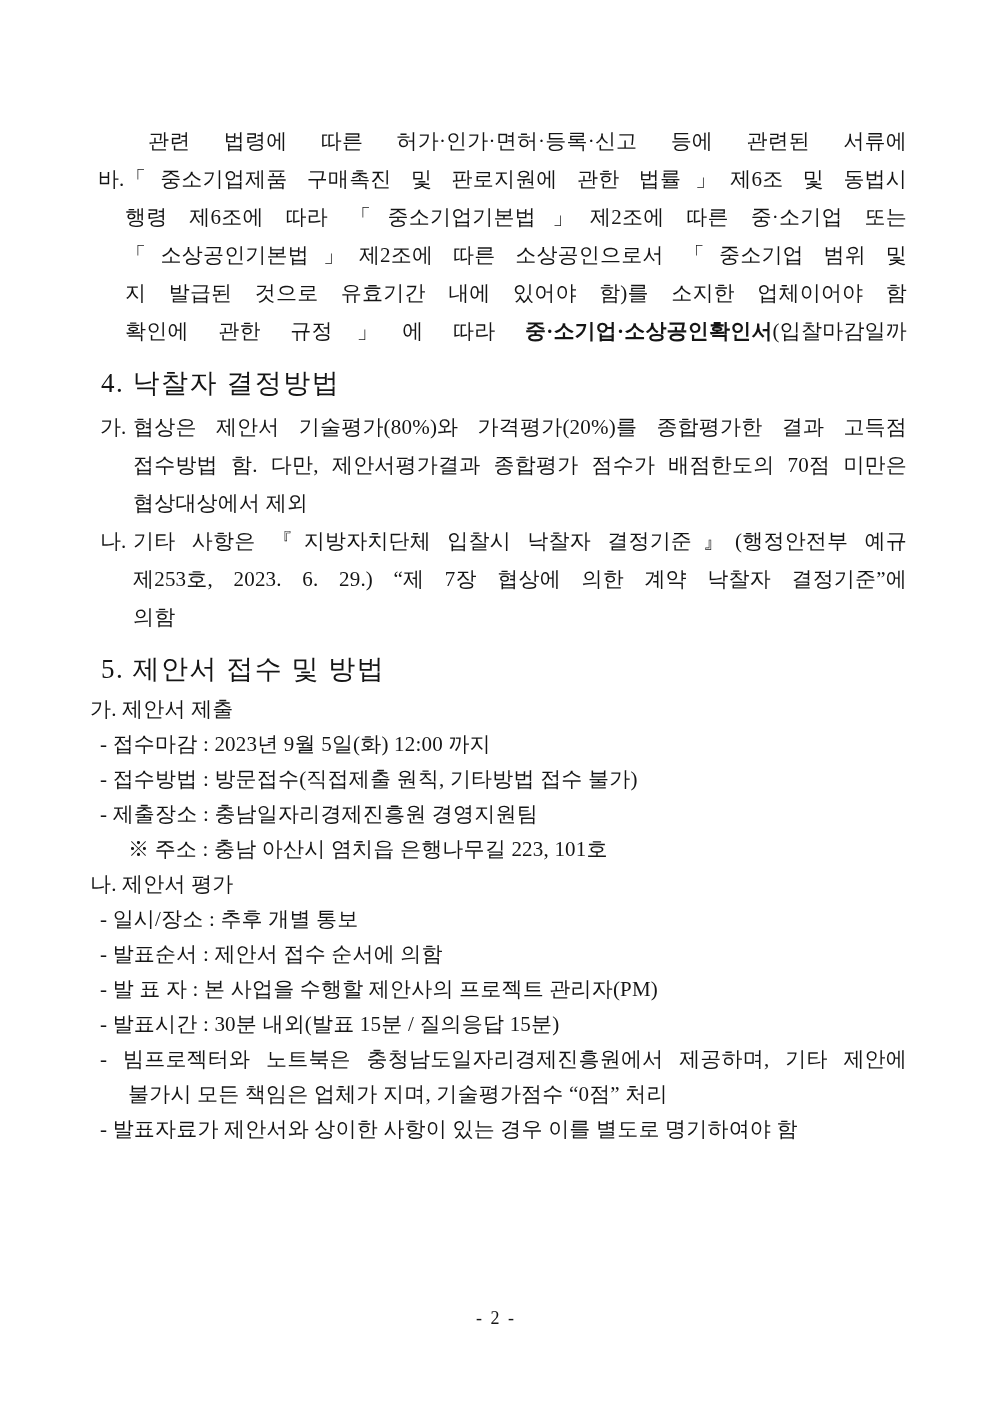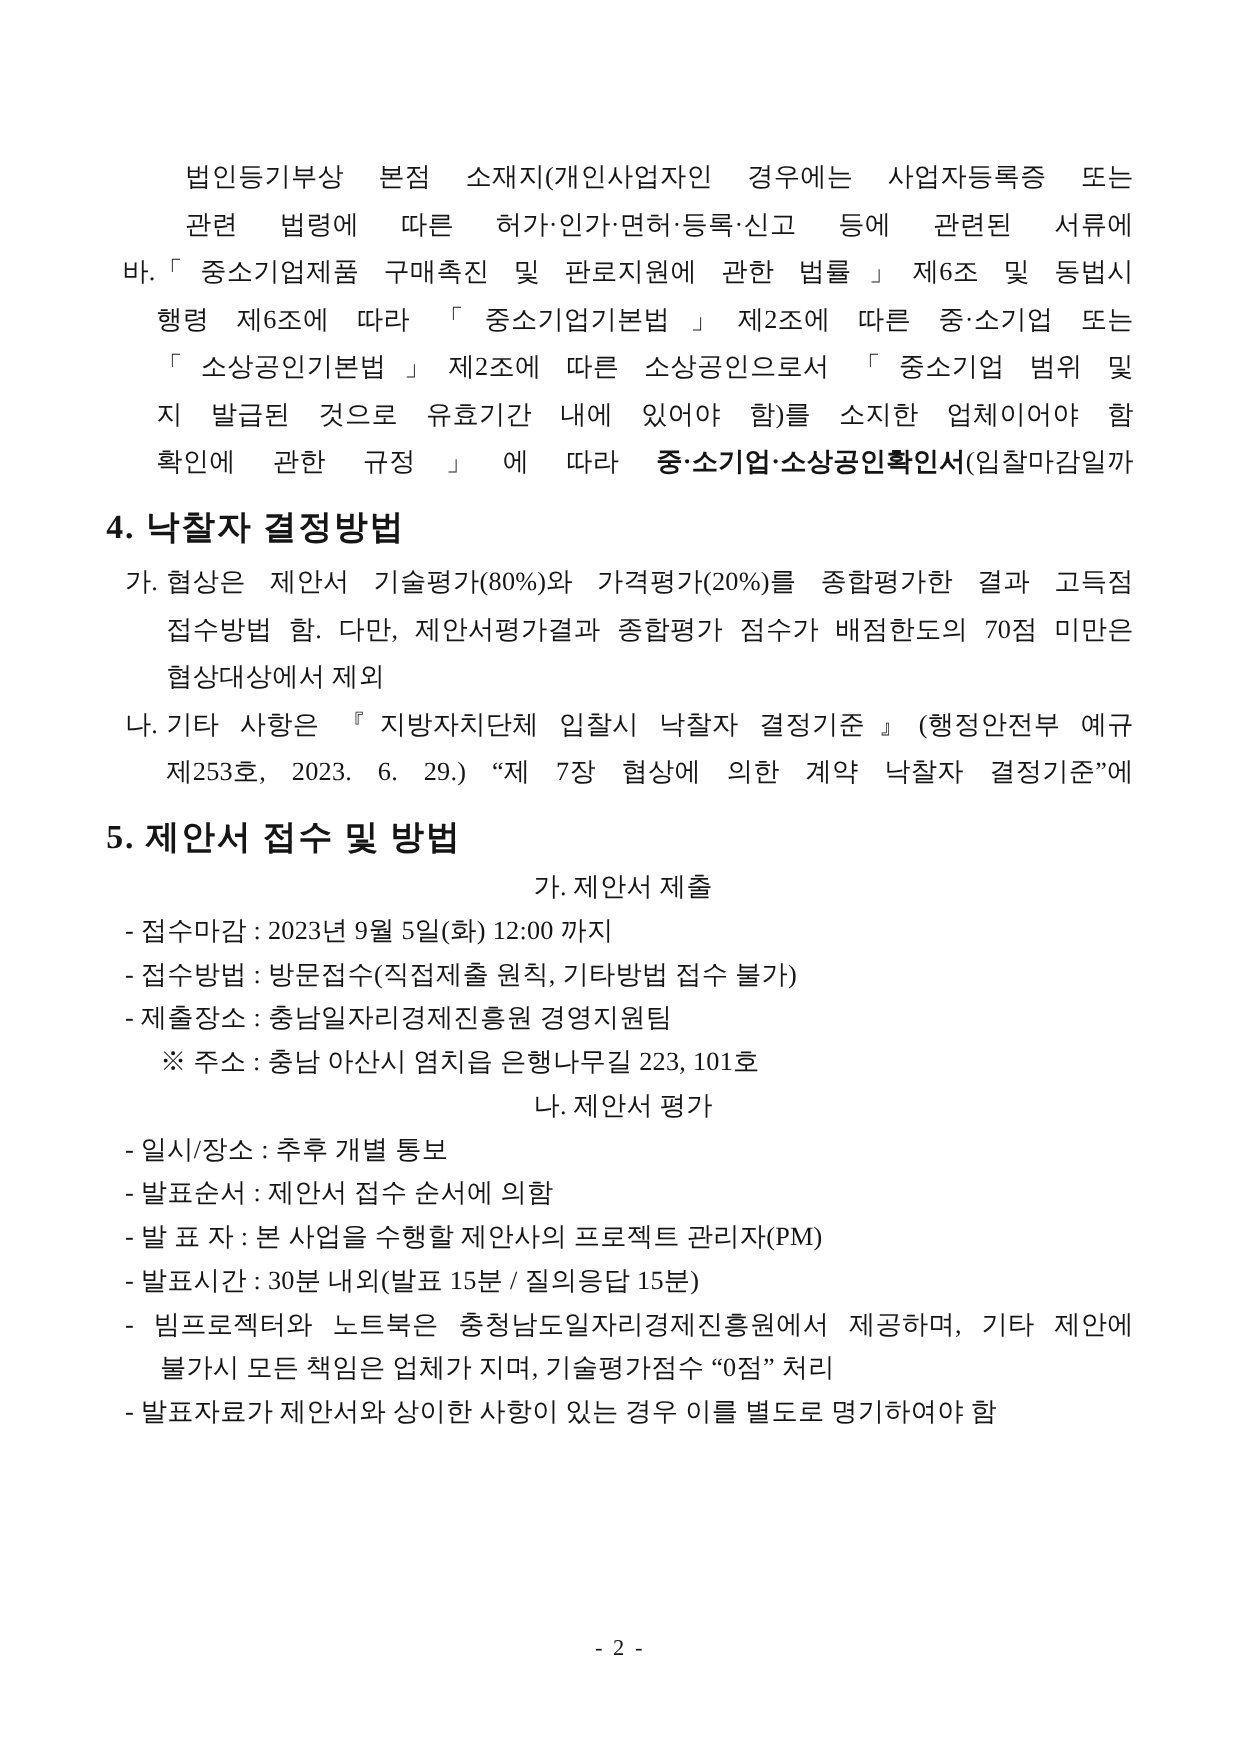--- a/index.html
+++ b/index.html
@@ -29,47 +29,46 @@
   
   .cont{margin-left:63px;}
   
   .item{display:flex;align-items:flex-start;}
   .item .label{flex:0 0 27px;margin-left:13px;line-height:38px;}
   .item .body{flex:1;min-width:0;}
   .item.s4 .label{flex:0 0 33px;margin-left:15px;}
   
   .heading{
     font-size:27px;
-    font-weight:bold;
+    font-weight:normal;
     letter-spacing:1.5px;
     line-height:34px;
-    margin:16px 0 8px 0;
+    margin:16px 0 8px 16px;
   }
   .heading.h5{margin-bottom:6px;}
   
   .list5 .line{line-height:35px;}
-  .l-item{margin-left:5px;text-align:center;}
+  .l-item{margin-left:5px;}
   .l-dash{margin-left:15px;}
   .l-note,.l-wrap{margin-left:43px;}
   .footer{
     position:absolute;
     top:1308px;left:0;right:0;
     text-align:center;
     font-size:18px;
     letter-spacing:2px;
   }
 </style>
 </head>
 <body>
 
 <div class="page">
   <div class="content">
 
     <div class="cont">
-      <div class="line just">법인등기부상 본점 소재지(개인사업자인 경우에는 사업자등록증 또는</div>
       <div class="line just">관련 법령에 따른 허가·인가·면허·등록·신고 등에 관련된 서류에</div>
     </div>
 
     <div class="item">
       <div class="label">바.</div>
       <div class="body">
         <div class="line just">「중소기업제품 구매촉진 및 판로지원에 관한 법률」제6조 및 동법시</div>
         <div class="line just">행령 제6조에 따라 「중소기업기본법」제2조에 따른 중·소기업 또는</div>
         <div class="line just">「소상공인기본법」제2조에 따른 소상공인으로서 「중소기업 범위 및</div>
         <div class="line just">지 발급된 것으로 유효기간 내에 있어야 함)를 소지한 업체이어야 함</div>
@@ -88,20 +87,21 @@
         <div class="line just">접수방법 함. 다만, 제안서평가결과 종합평가 점수가 배점한도의 70점 미만은</div>
         <div class="line">협상대상에서 제외</div>
       </div>
     </div>
 
     <div class="item s4">
       <div class="label">나.</div>
       <div class="body">
         <div class="line just">기타 사항은 『지방자치단체 입찰시 낙찰자 결정기준』(행정안전부 예규</div>
         <div class="line just">제253호, 2023. 6. 29.)  “제 7장 협상에 의한 계약 낙찰자 결정기준”에</div>
+        <div class="line">의함</div>
       </div>
     </div>
 
     <div class="heading h5">5. 제안서 접수 및 방법</div>
 
     <div class="list5">
       <div class="line l-item">가. 제안서 제출</div>
       <div class="line l-dash">- 접수마감 : 2023년 9월 5일(화) 12:00 까지</div>
       <div class="line l-dash">- 접수방법 : 방문접수(직접제출 원칙, 기타방법 접수 불가)</div>
       <div class="line l-dash">- 제출장소 : 충남일자리경제진흥원 경영지원팀</div>

